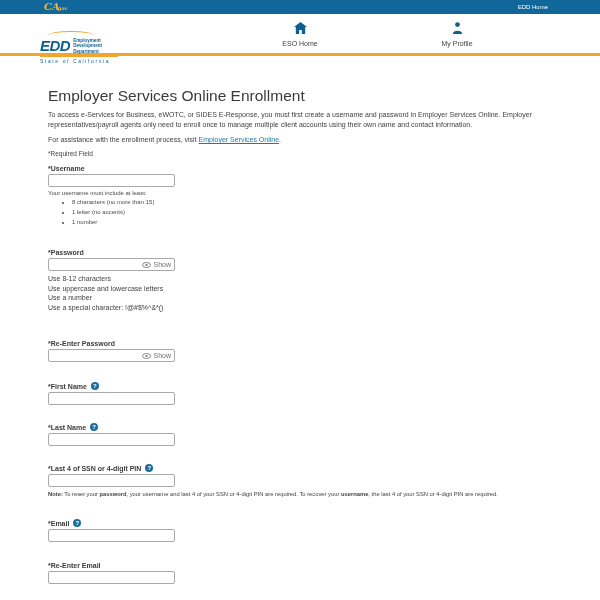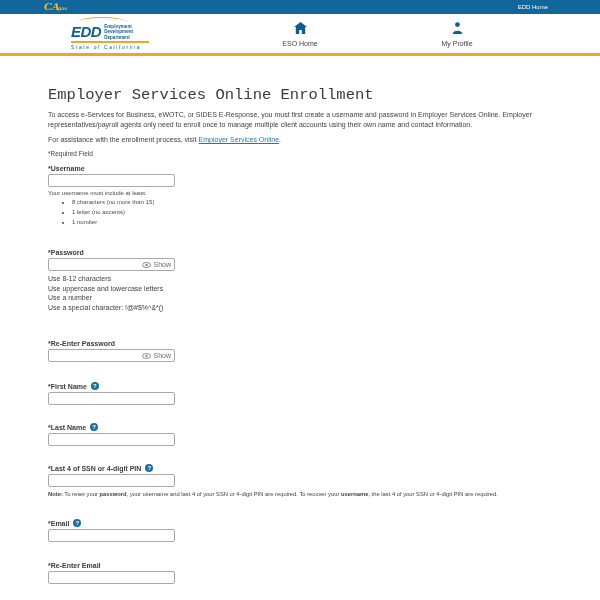--- a/index.html
+++ b/index.html
@@ -10,21 +10,21 @@
   .topbar { position:relative; height:14px; background:#11679A; }
   .ca-logo { position:absolute; left:44px; top:0px; color:#F0B43C;
     font-family:"DejaVu Serif", serif; font-style:italic; font-weight:bold;
     font-size:10px; line-height:13px; }
   .ca-logo .gov { font-size:5px; font-style:italic; margin-left:-2px; }
   .topbar-link { position:absolute; right:52px; top:4px; color:#ffffff;
     font-size:6px; text-decoration:none; }
 
   
   .header { position:relative; height:39px; background:#fff; }
-  .edd-logo { position:absolute; left:40px; top:3px; width:90px;margin-left:31px; }
+  .edd-logo { position:absolute; left:40px; top:17px; width:90px; }
   .edd-arc { width:46px; height:9px; border-top:1.5px solid #F2A42C;
     border-radius:50% 50% 0 0; margin-left:8px; }
   .edd-row { display:flex; align-items:flex-start; gap:3px; margin-top:-2px; }
   .edd-acronym { font-size:15px; font-weight:bold; font-style:italic;
     color:#0E5F90; line-height:15px; letter-spacing:-0.5px; }
   .edd-lines { display:flex; flex-direction:column; }
   .edd-lines span { font-size:4.6px; font-weight:bold; color:#0E5F90; line-height:5.4px; }
   .edd-goldline { height:1.5px; background:#F2A42C; width:78px; margin-top:1px; }
   .edd-tagline { font-size:5px; color:#0E5F90; letter-spacing:1.6px; margin-top:1px; }
 
@@ -32,21 +32,21 @@
     flex-direction:column; align-items:center; gap:2px; cursor:pointer;
     text-decoration:none; }
   .nav-home { left:250px; }
   .nav-profile { left:407px; }
   .nav-item .lbl { font-size:7px; color:#3f3f3f; }
 
   .goldrule { height:3px; background:#F2A42C; }
 
   
   .content { padding:30px 45px 0 48px; }
-  h1 { font-size:15.5px; font-weight:500; color:#3a3a3a; line-height:19px;font-family:Liberation Mono, monospace; }
+  h1 { font-size:15.5px; font-weight:500; color:#3a3a3a; line-height:19px; }
   .intro { margin-top:5px; font-size:7px; line-height:10px; color:#3f3f3f; }
   .assist { margin-top:6px; font-size:7px; color:#3f3f3f; }
   .assist a { color:#177CA8; text-decoration:underline; }
   .required-note { margin-top:7px; font-size:6.5px; color:#3f3f3f; }
 
   .label-row { display:flex; align-items:center; gap:4px; }
   .f-label { font-size:7px; font-weight:bold; color:#3b3b3b; }
   .help { width:8px; height:8px; border-radius:50%; background:#1A6E9E;
     color:#fff; font-size:6px; font-weight:bold; display:flex;
     align-items:center; justify-content:center; line-height:1; cursor:pointer; }

